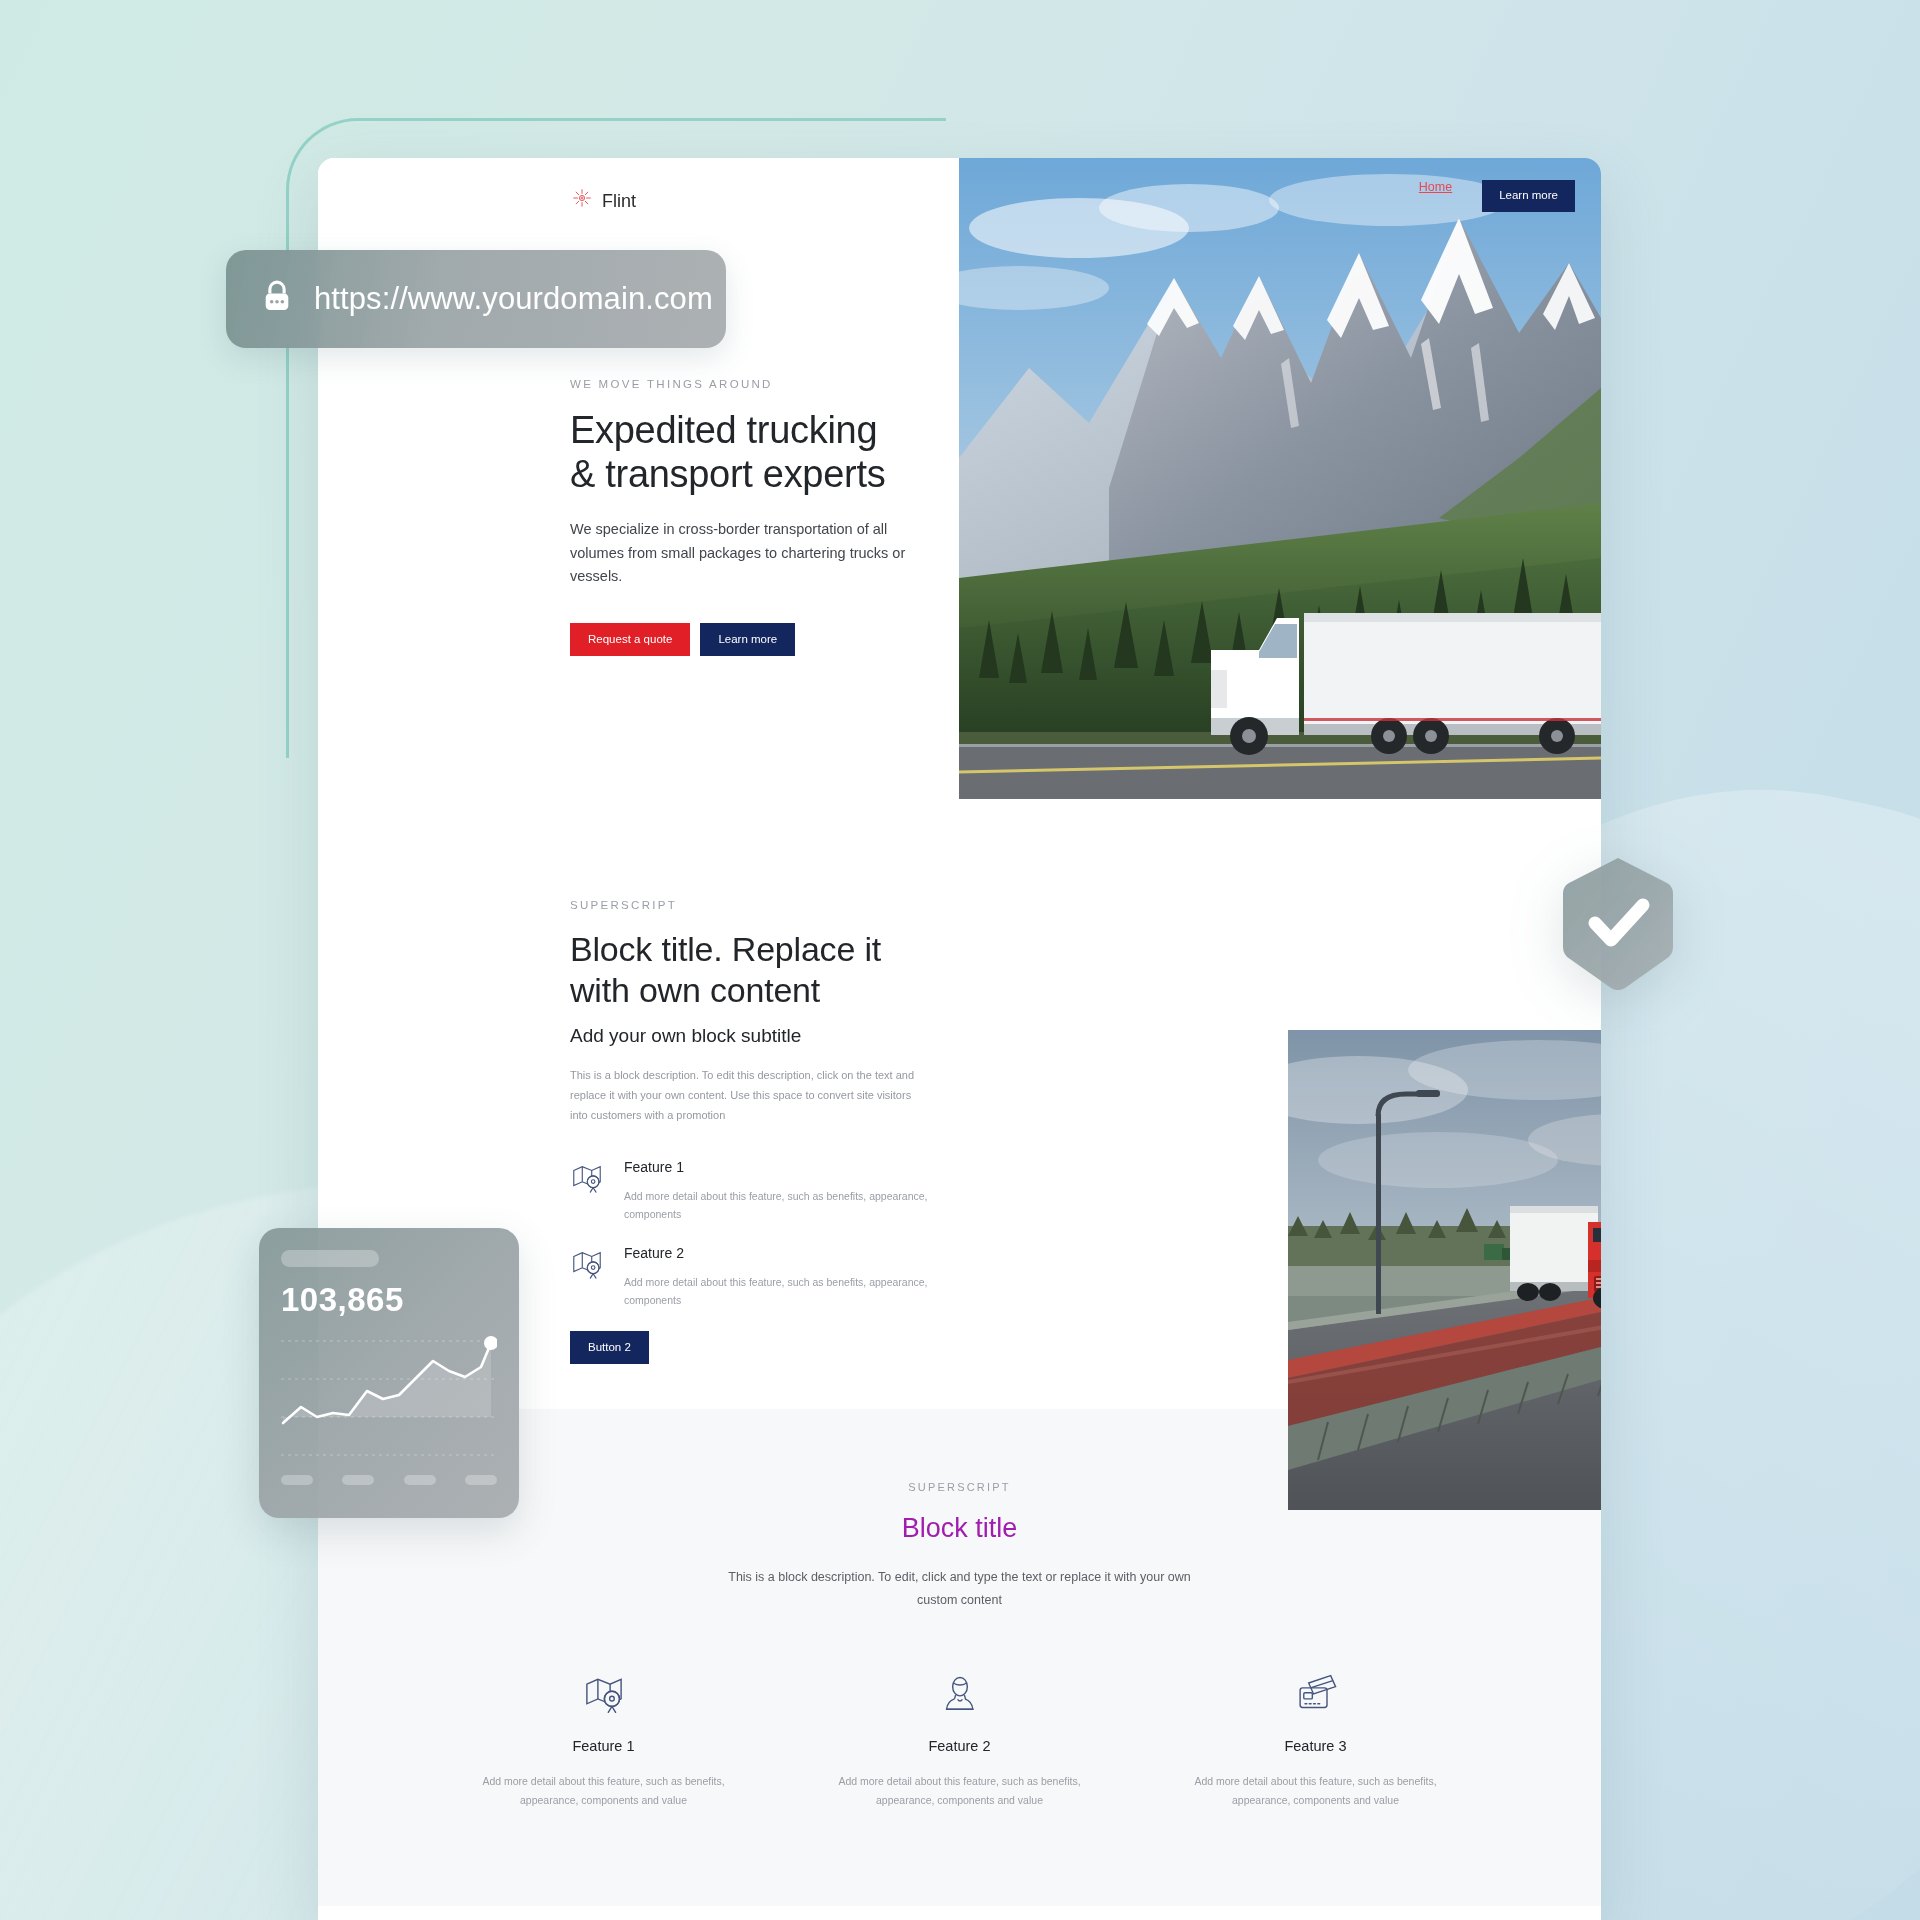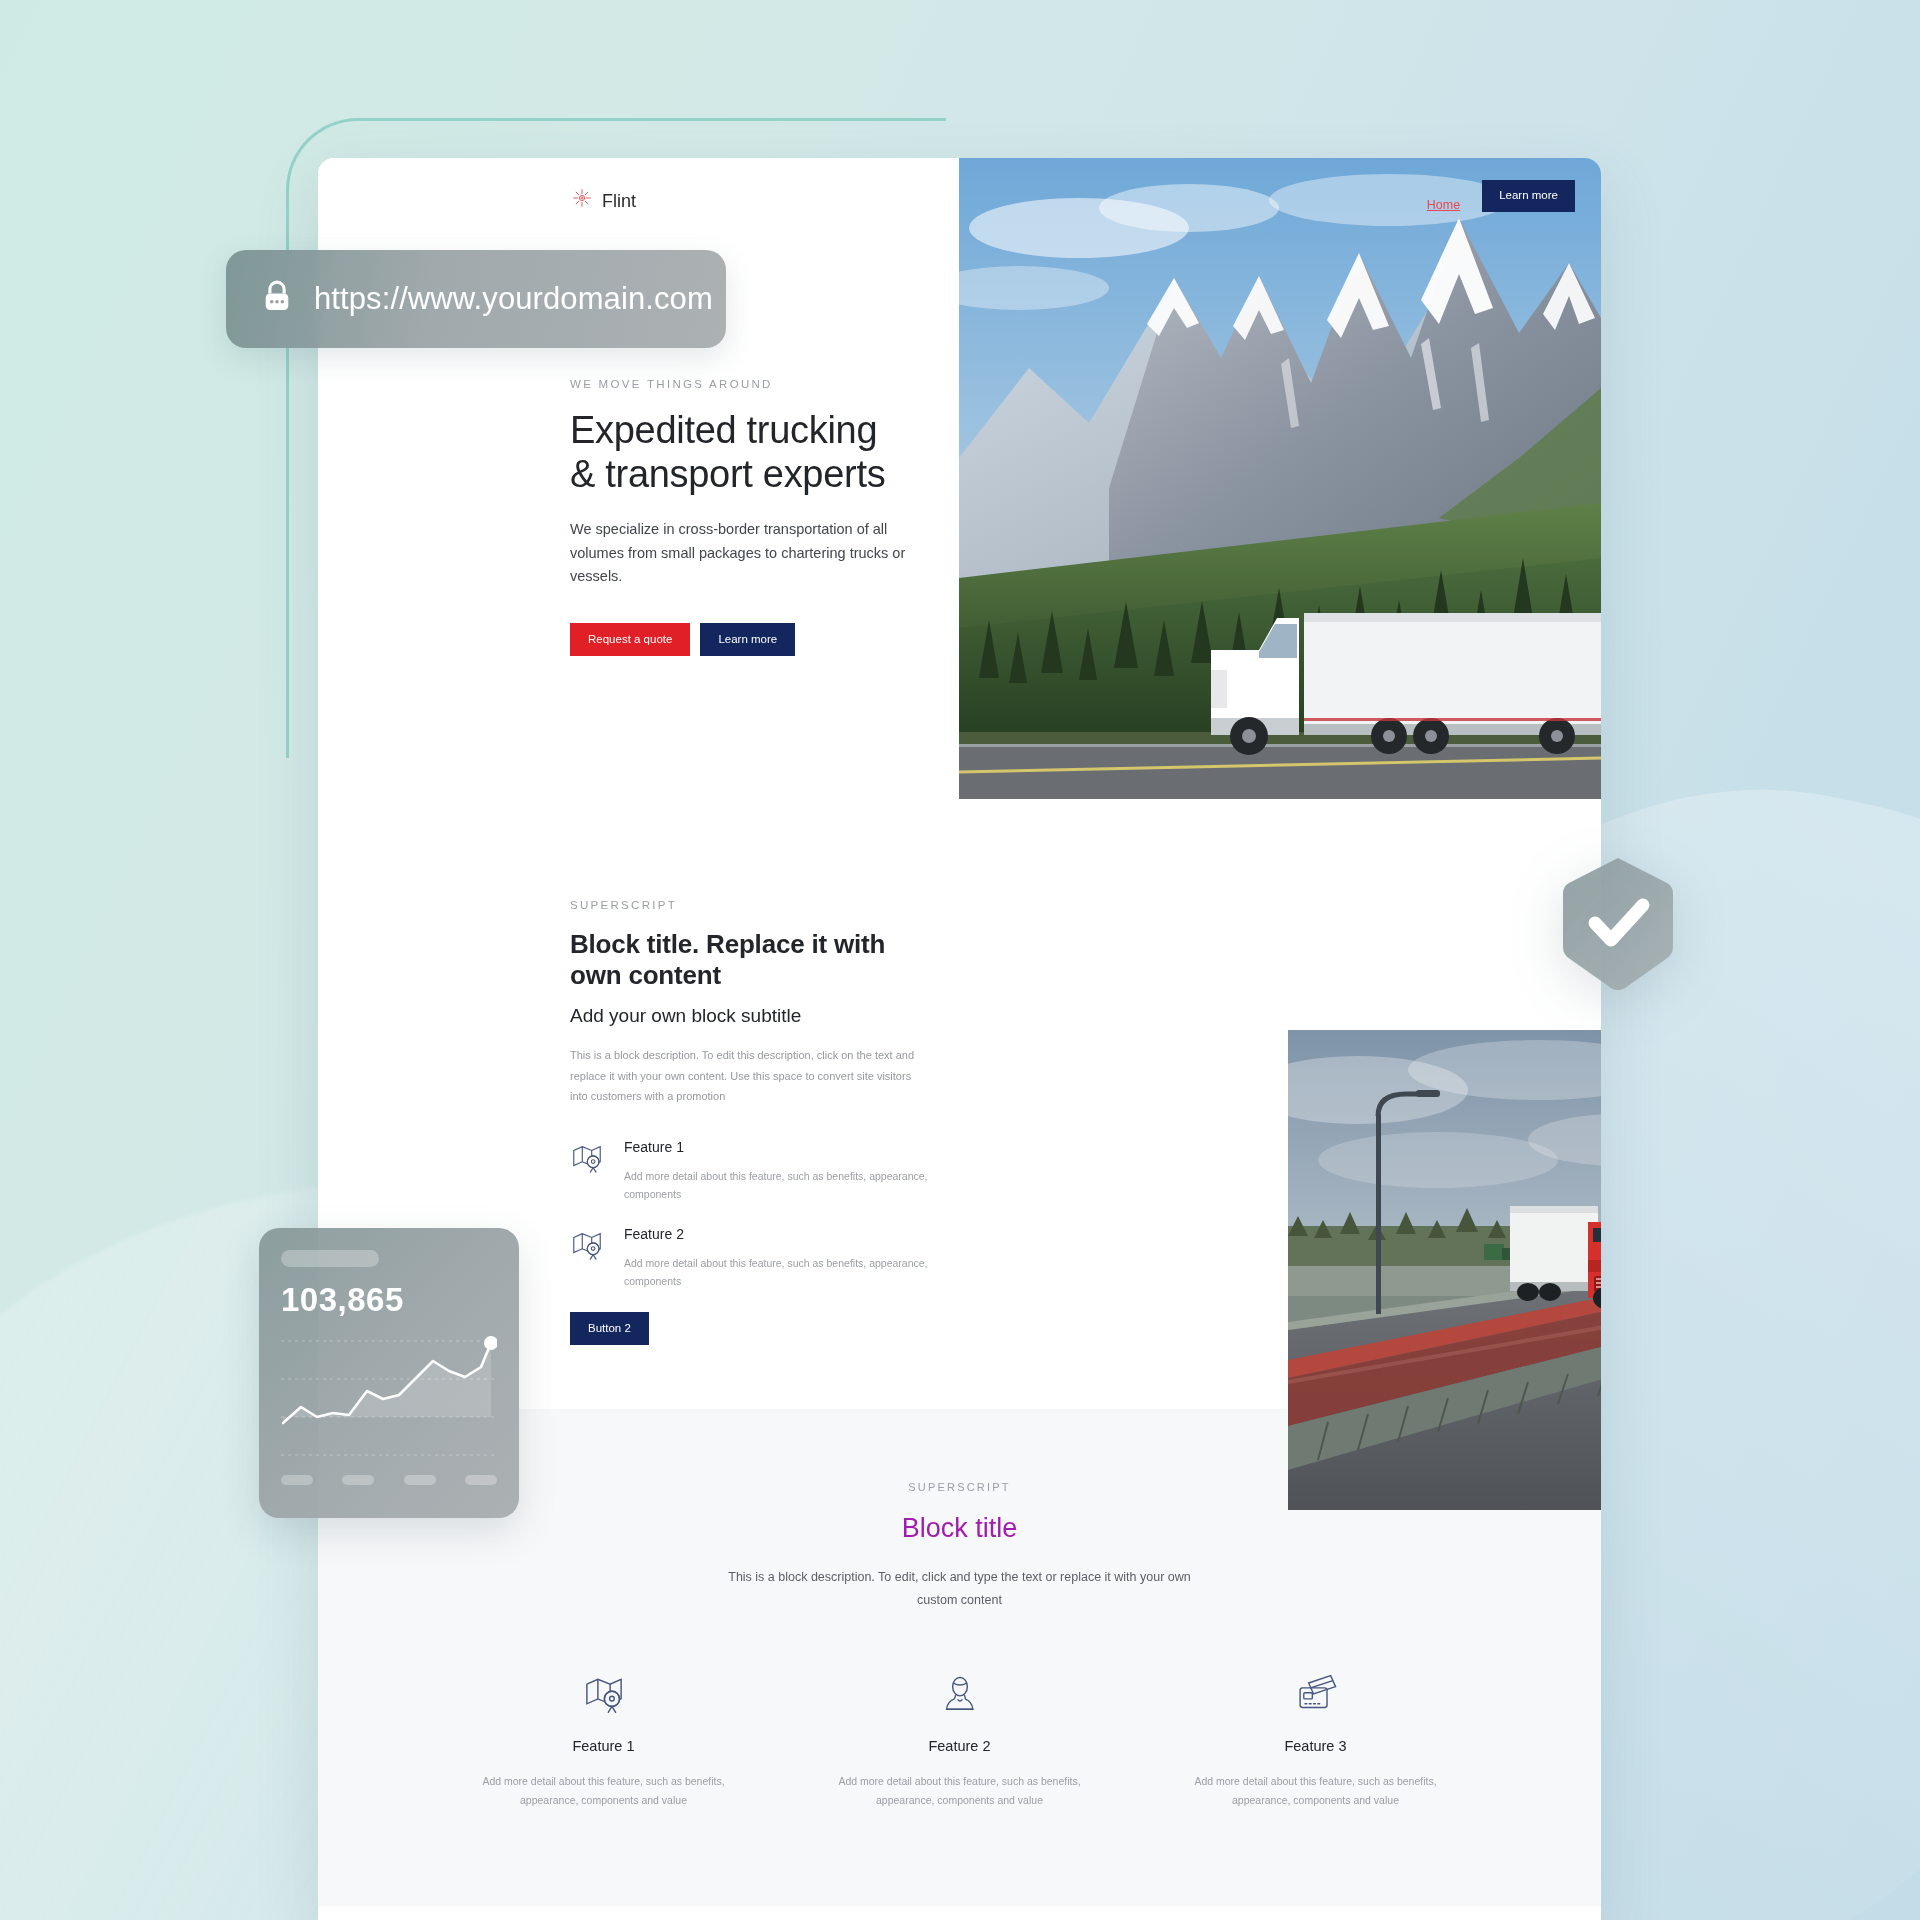--- a/index.html
+++ b/index.html
@@ -79,33 +79,33 @@
   }
   .btn-red  { background: #e01f26; }
   .btn-navy { background: #13265e; }
 
   .hero-img {
     position: absolute; right: 0; top: 0; width: 642px; height: 641px;
     overflow: hidden;
   }
   .hero-nav {
     position: absolute; right: 26px; top: 22px; z-index: 4;
-    display: flex; align-items: flex-end; gap: 22px;
+    display: flex; align-items: flex-start; gap: 30px;
   }
   .nav-link { font-size: 12.5px; color: #e8484f; }
   .nav-btn {
     background: #13265e; color:#fff; font-size: 11.5px;
     padding: 10px 17px; line-height: 1; border:none; font-family: inherit; cursor:pointer;
   }
 
   
   .block2 { position: relative; height: 610px; background:#fff; }
   .b2-left { position: absolute; left: 252px; top: 100px; width: 360px; }
   .b2-title {
-    font-size: 26px; line-height: 1.2; color:#22262b; font-weight:700;
+    font-size: 34px; line-height: 1.2; color:#22262b; font-weight:400;
     letter-spacing:-0.2px; margin: 16px 0 14px;
   }
   .b2-subtitle { font-size: 19px; color:#22262b; font-weight: 400; margin-bottom: 18px; }
   .b2-desc { font-size: 11px; line-height: 1.85; color: #95999f; margin-bottom: 33px; }
   .feat-row { display: flex; gap: 14px; margin-bottom: 22px; }
   .feat-ico { flex: 0 0 40px; padding-top: 2px; }
   .feat-title { font-size: 14px; color: #22262b; margin-bottom: 12px; }
   .feat-text { font-size: 10.5px; line-height: 1.72; color: #9a9ea6; }
   .b2-btn { margin-top: 8px; }
   .b2-img {

